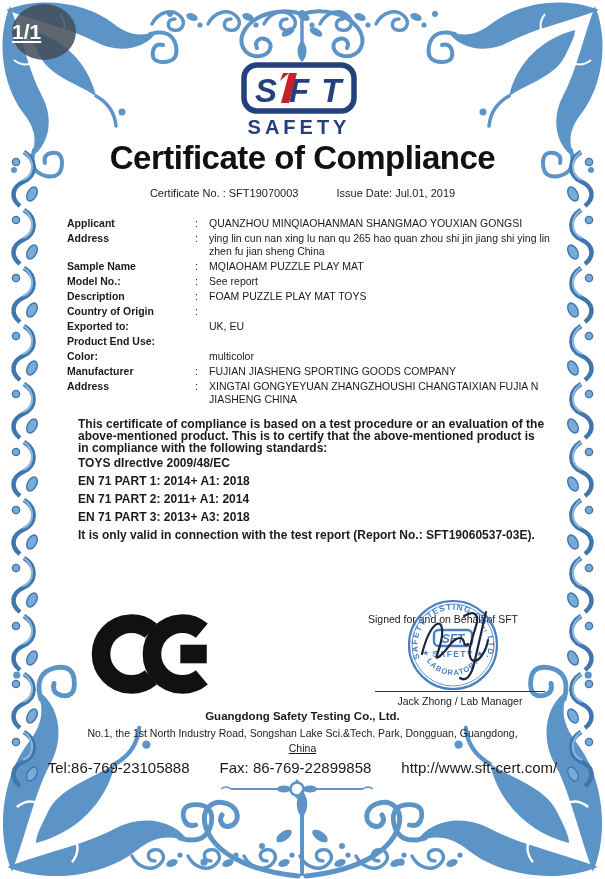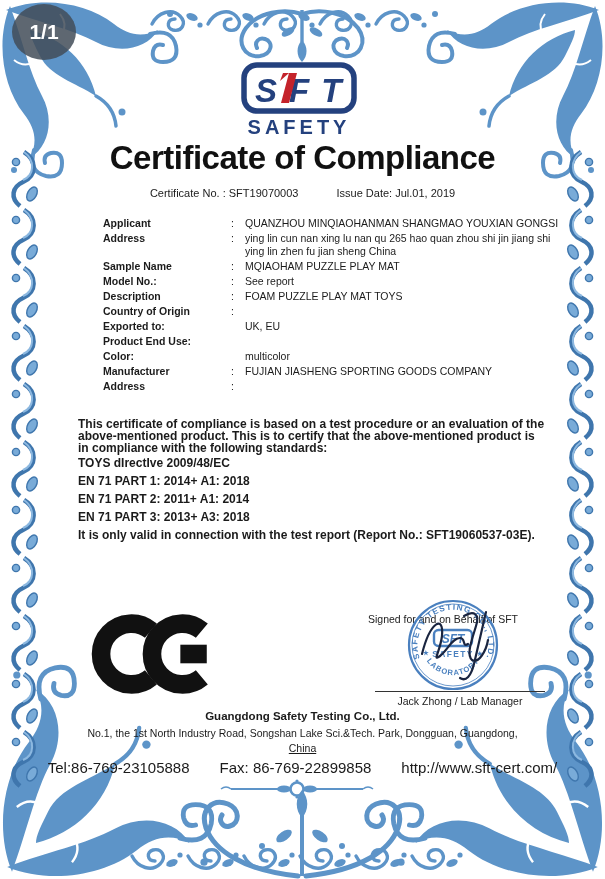--- a/index.html
+++ b/index.html
@@ -1,28 +1,28 @@
 <!DOCTYPE html>
 <html><head>
 <meta charset="utf-8">
 <style>
   html,body{margin:0;padding:0;background:#e9e9e9;}
   .page{position:relative;width:605px;height:879px;background:#ffffff;overflow:hidden;
         font-family:"Liberation Sans","DejaVu Sans",sans-serif;color:#1b1b1b;margin:0 auto;}
   svg{display:block;}
   .border-layer{position:absolute;inset:0;pointer-events:none;}
   .badge{position:absolute;left:12px;top:4px;width:64px;height:56px;border-radius:50%;
-         background:rgba(66,76,88,.85);color:#fff;display:flex;align-items:center;justify-content:center;
-         font-size:21px;font-weight:bold;z-index:5;}
+         background:rgba(66,76,88,.85);color:#fff;display:flex;align-items:center;justify-content:flex-start;
+         font-size:21px;font-weight:bold;z-index:5;text-decoration:underline;}
   .logo-wrap{position:absolute;left:0;right:0;top:62px;display:flex;justify-content:center;}
   .title{position:absolute;left:0;right:0;top:139px;text-align:center;
          font-size:33px;font-weight:bold;letter-spacing:-.5px;color:#111;}
   .certline{position:absolute;left:0;right:0;top:187px;display:flex;justify-content:center;gap:38px;font-size:11px;}
   .certline .b{font-weight:normal;}
-  .fields{position:absolute;left:67px;right:38px;top:217px;font-size:10.5px;line-height:12.5px;margin-left:36px;}
+  .fields{position:absolute;left:67px;right:38px;top:217px;font-size:10.5px;line-height:12.5px;}
   .row{display:grid;grid-template-columns:128px 14px 1fr;margin-bottom:2.6px;}
   .row .lbl{font-weight:bold;}
   .row .sep{text-align:left;}
   .statement-block{position:absolute;left:78px;width:468px;top:418px;font-size:12px;font-weight:bold;line-height:12px;}
   .standards{}
   .standards div{line-height:18px;}
   .validity{line-height:18px;}
   .ce{position:absolute;left:86px;top:607px;}
   .signedfor{position:absolute;left:368px;top:613px;font-size:10.5px;color:#222;}
   .stamp{position:absolute;left:407px;top:599px;z-index:2;}
@@ -212,20 +212,21 @@
         <span class="val">multicolor</span>
       </div>
     <div class="row">
         <span class="lbl">Manufacturer</span>
         <span class="sep">:</span>
         <span class="val">FUJIAN JIASHENG SPORTING GOODS COMPANY</span>
       </div>
     <div class="row">
         <span class="lbl">Address</span>
         <span class="sep">:</span>
+        <span class="val">XINGTAI GONGYEYUAN ZHANGZHOUSHI CHANGTAIXIAN FUJIA N JIASHENG CHINA</span>
       </div>
   </div>
 
   <div class="statement-block">
     <div>This certificate of compliance is based on a test procedure or an evaluation of the above-mentioned product. This is to certify that the above-mentioned product is in compliance with the following standards:</div>
     <div class="standards">
       <div>TOYS dIrectIve 2009/48/EC</div>
       <div>EN 71 PART 1: 2014+ A1: 2018</div>
       <div>EN 71 PART 2: 2011+ A1: 2014</div>
       <div>EN 71 PART 3: 2013+ A3: 2018</div>

